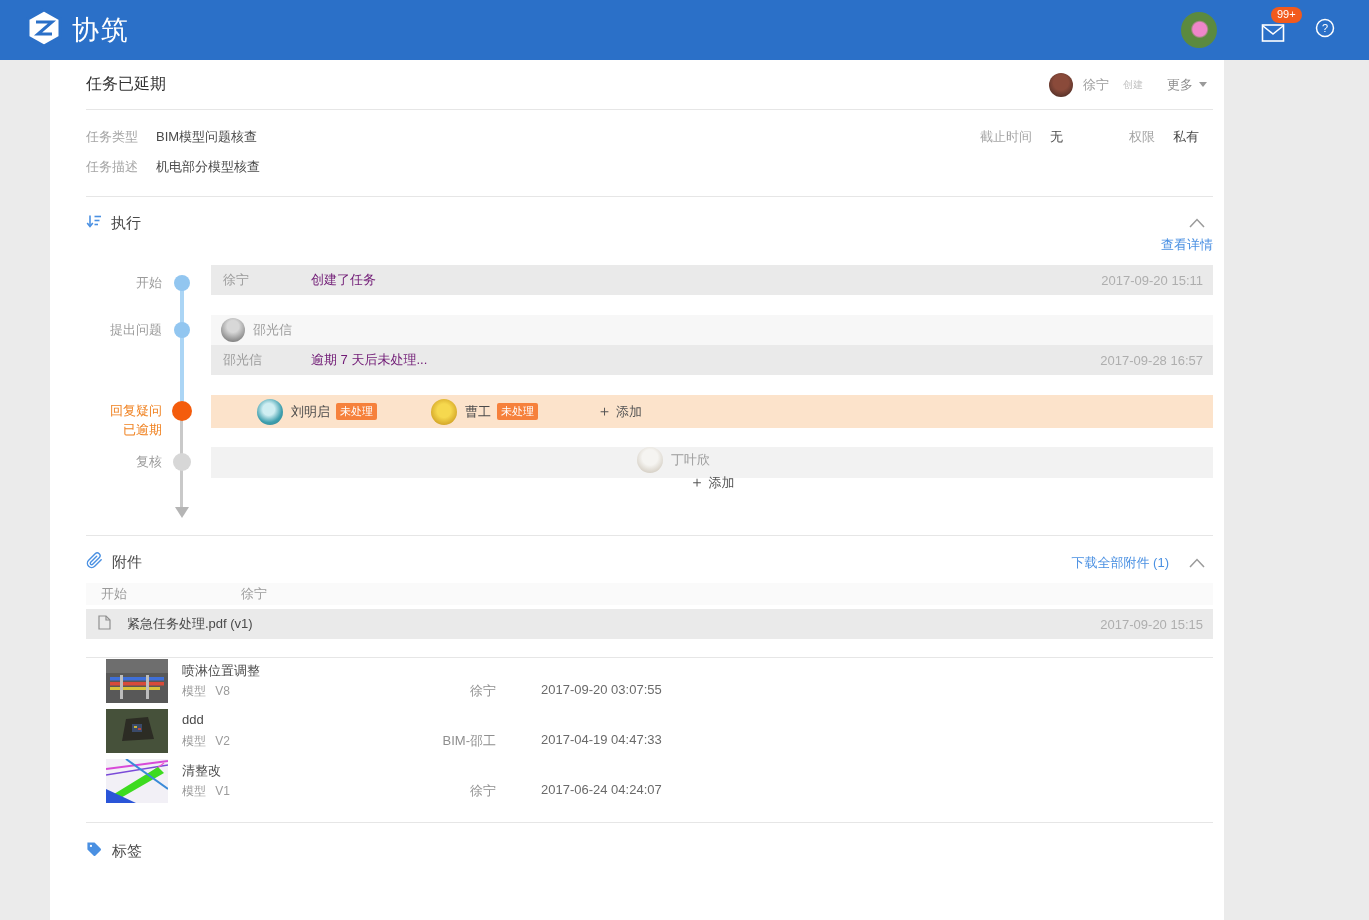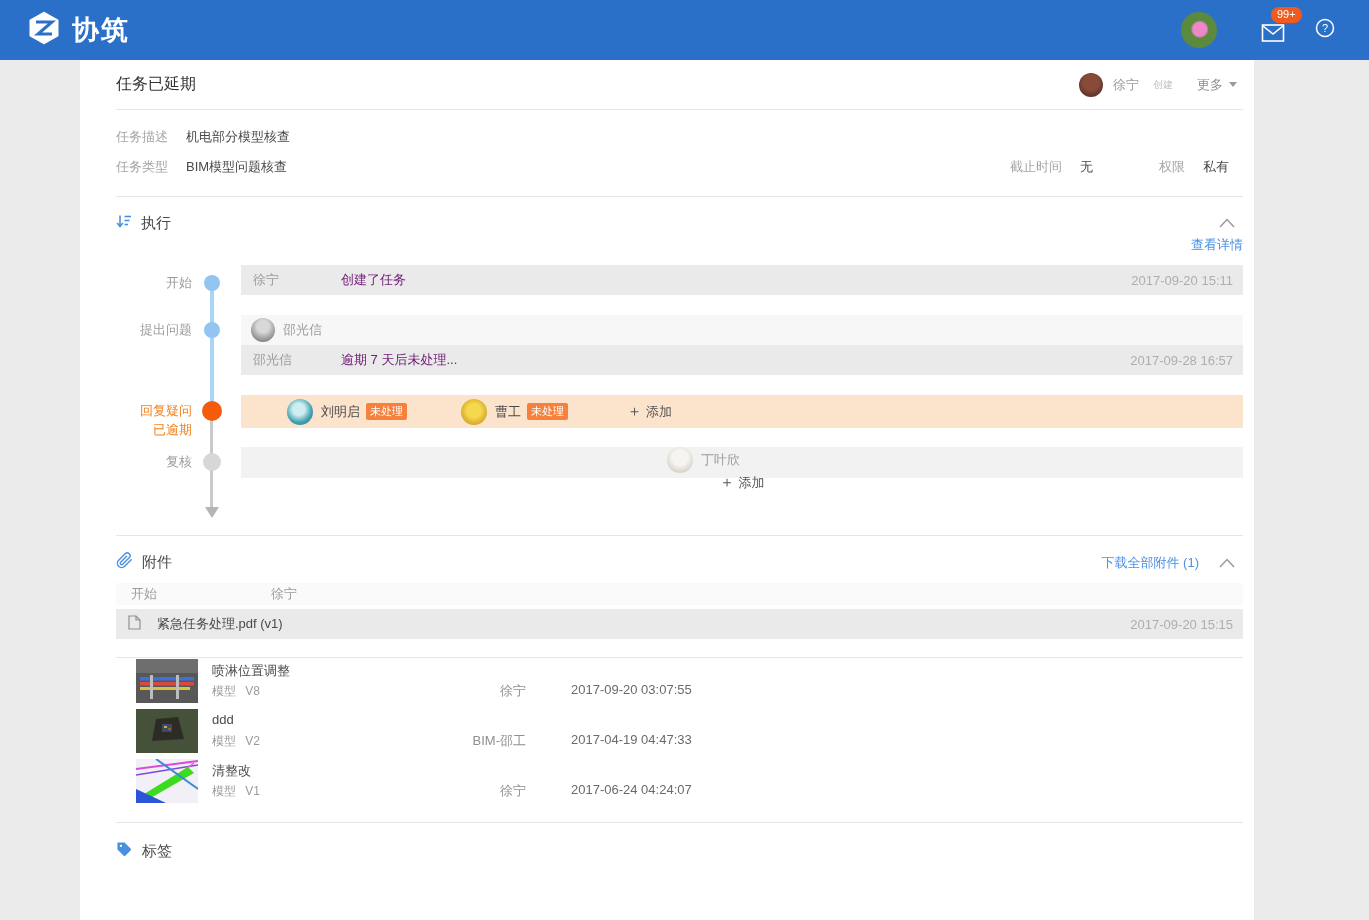--- a/index.html
+++ b/index.html
@@ -2,31 +2,31 @@
 <html><head>
 <meta charset="utf-8">
 <style>
   * { margin:0; padding:0; box-sizing:border-box; }
   body { font-family:"Liberation Sans","DejaVu Sans",sans-serif; background:#ebebeb; }
   .page { position:relative; width:1369px; height:920px; background:#ebebeb; overflow:hidden; }
 
   
   .appbar { position:absolute; top:0; left:0; width:1369px; height:60px; background:#2b70c8; display:flex; align-items:center; }
   .brand { display:flex; align-items:center; margin-left:24px; }
-  .brand-name { color:#fff; font-size:27px; font-weight:bold; letter-spacing:2px; margin-left:8px; }
+  .brand-name { color:#fff; font-size:27px; font-weight:normal; letter-spacing:2px; margin-left:8px; }
   .appbar-right { position:absolute; right:0; top:0; height:60px; display:flex; align-items:center; }
   .avatar-lg { width:36px; height:36px; border-radius:50%;
     background:radial-gradient(circle at 52% 48%, #ef86c9 0 26%, #5b8a3f 34% 72%, #37602c 100%); }
   .mail-wrap { position:relative; margin-left:44px; width:26px; height:30px; }
   .badge-99 { position:absolute; top:-8px; left:10px; background:#f25a1d; color:#fff; font-size:11px; font-weight:normal;
     padding:1px 6px 2px; border-radius:9px; line-height:13px; }
   .help-wrap { margin:0 34px 0 28px; }
 
   
-  .panel { position:absolute; left:80px; top:60px; width:1174px; min-height:860px; background:#fff; padding:0 11px 0 36px; }
+  .panel { position:absolute; left:50px; top:60px; width:1174px; min-height:860px; background:#fff; padding:0 11px 0 36px; }
 
   .titlebar { height:50px; display:flex; align-items:center; border-bottom:1px solid #e6e6e6; }
   .task-title { font-size:16px; color:#333; }
   .title-right { margin-left:auto; display:flex; align-items:center; }
   .avatar-sm { width:24px; height:24px; border-radius:50%; flex:0 0 auto;
     background:radial-gradient(circle at 50% 40%, #8a4a3a 0 40%, #3a2420 100%); }
   .creator-name { font-size:13px; color:#9a9a9a; margin-left:10px; }
   .creator-action { font-size:10px; color:#c2c2c2; margin-left:14px; }
   .more-btn { font-size:13px; color:#8d8d8d; margin-left:24px; margin-right:6px; cursor:pointer; display:flex; align-items:center; }
   .caret-down { width:0; height:0; border-left:4px solid transparent; border-right:4px solid transparent;
@@ -146,34 +146,34 @@
         <span class="creator-action">创建</span>
         <span class="more-btn">
           <span>更多</span>
           <span class="caret-down"></span>
         </span>
       </div>
     </div>
 
     <div class="fields">
       <div class="field-row">
-        <span class="f-label">任务描述</span>
-        <span class="f-value">机电部分模型核查</span>
-      </div>
-      <div class="field-row">
         <span class="f-label">任务类型</span>
         <span class="f-value">BIM模型问题核查</span>
         <span class="deadline-group">
           <span class="f-label">截止时间</span>
           <span class="f-value">无</span>
         </span>
         <span class="perm-group">
           <span class="f-label">权限</span>
           <span class="f-value">私有</span>
         </span>
+      </div>
+      <div class="field-row">
+        <span class="f-label">任务描述</span>
+        <span class="f-value">机电部分模型核查</span>
       </div>
     </div>
 
     <div>
       <div class="sec-head">
         <span>
           <svg width="16" height="16" viewBox="0 0 16 16">
             <line x1="4" y1="2.5" x2="4" y2="12.5" stroke="#4a90e2" stroke-width="1.6"></line>
             <polyline points="1.2,10 4,13.4 6.8,10" fill="none" stroke="#4a90e2" stroke-width="1.6"></polyline>
             <line x1="8.5" y1="3.5" x2="15" y2="3.5" stroke="#4a90e2" stroke-width="1.6"></line>

